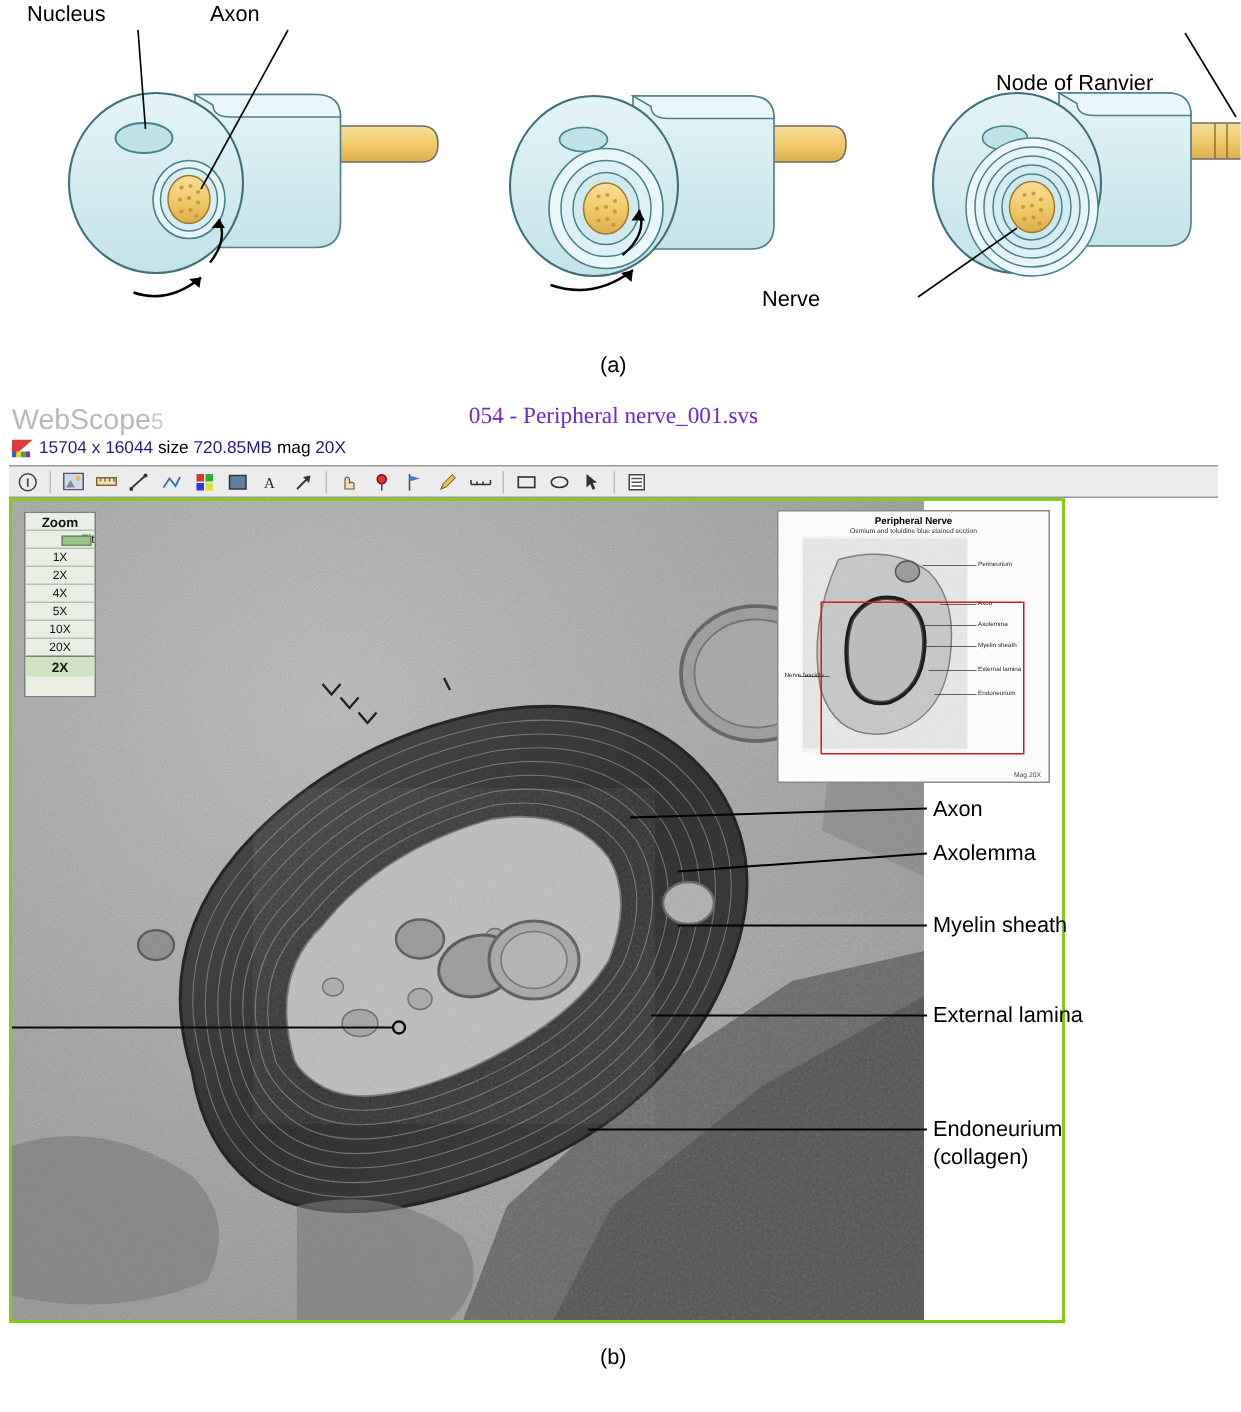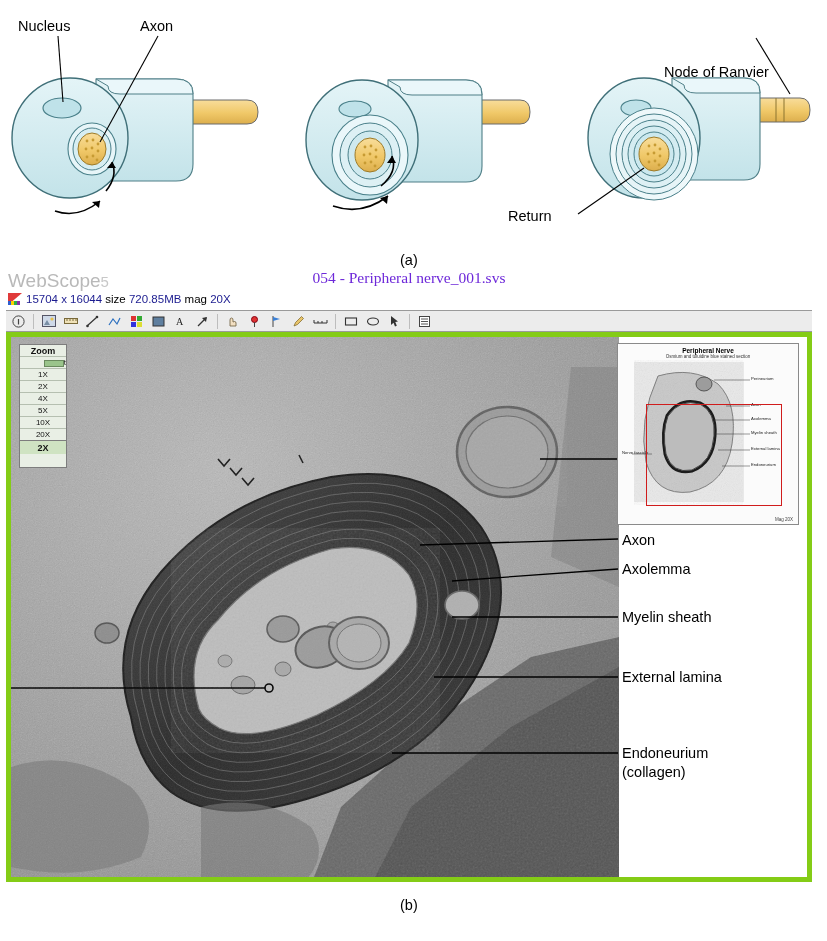--- a/index.html
+++ b/index.html
@@ -17,23 +17,24 @@
   .page {
     position: relative;
     width: 827px;
     height: 941px;
   }
 
   
   .panel-a {
     position: absolute;
     left: 0;
-    top: 16px;
+    top: 0;
     width: 668px;
     height: 268px;
+    padding-left: 34px;
   }
   .diagram-label {
     position: absolute;
     font-size: 14.5px;
     color: #000;
     white-space: nowrap;
   }
   .panel-caption {
     position: absolute;
     font-size: 14.5px;
@@ -141,24 +142,24 @@
     width: 1px;
     height: 15px;
     background: #bdbdbd;
     margin: 0 2px;
   }
 
   .ws-stage {
     position: absolute;
     left: 0;
     top: 65px;
-    width: 806px;
+    width: 704px;
     height: 550px;
     background: #fff;
-    border: 5px solid #84cc16;
+    border: 2px solid #84cc16;
     box-sizing: border-box;
     overflow: hidden;
   }
   .slide-img {
     position: absolute;
     left: 0;
     top: 0;
     width: 608px;
     height: 548px;
     background: #8d8d8d;
@@ -379,21 +380,21 @@
 
       <line x1="58" y1="20" x2="63" y2="86" stroke="#000" stroke-width="1.1"></line>
       <line x1="158" y1="20" x2="100" y2="126" stroke="#000" stroke-width="1.1"></line>
       <line x1="756" y1="22" x2="790" y2="78" stroke="#000" stroke-width="1.1"></line>
       <line x1="578" y1="198" x2="644" y2="152" stroke="#000" stroke-width="1.1"></line>
     </svg>
 
     <div class="diagram-label" style="left:18px; top:2px;">Nucleus</div>
     <div class="diagram-label" style="left:140px; top:2px;">Axon</div>
     <div class="diagram-label" style="left:664px; top:2px;margin-top:46px;">Node of Ranvier</div>
-    <div class="diagram-label" style="left:508px; top:192px;">Return</div>
+    <div class="diagram-label" style="left:508px; top:192px;">Nerve</div>
 
     <div class="panel-caption" style="left:400px; top:236px;">(a)</div>
   </div>
 
   <div class="panel-b">
 
     <div class="viewer">
 
       <div class="ws-header">
         <div class="ws-logo">

